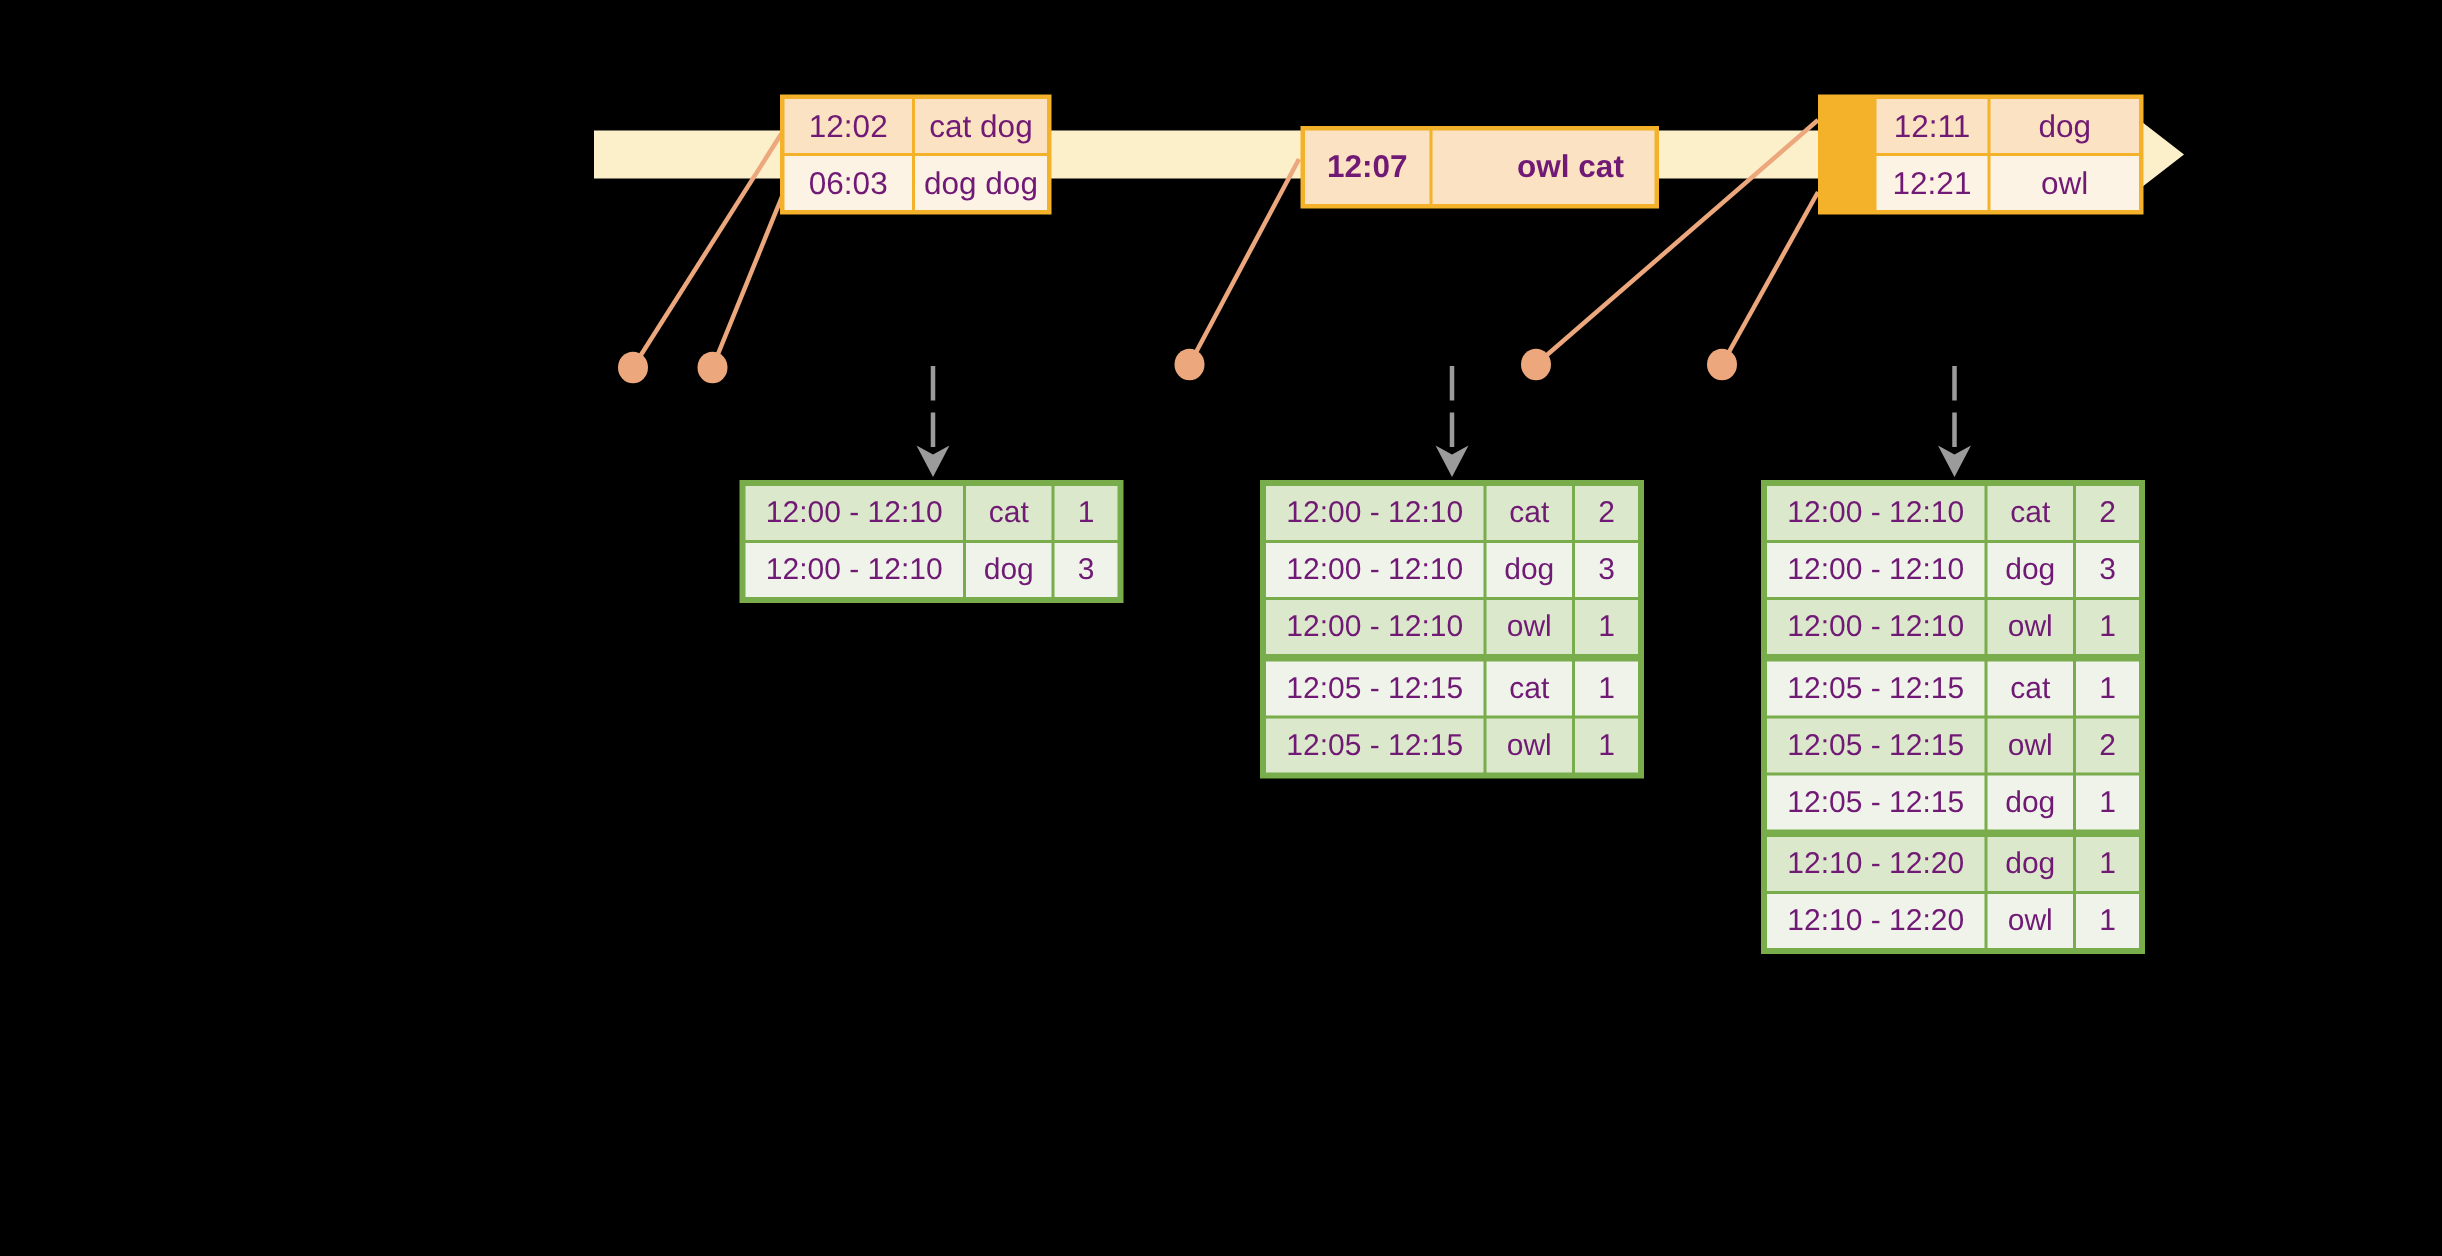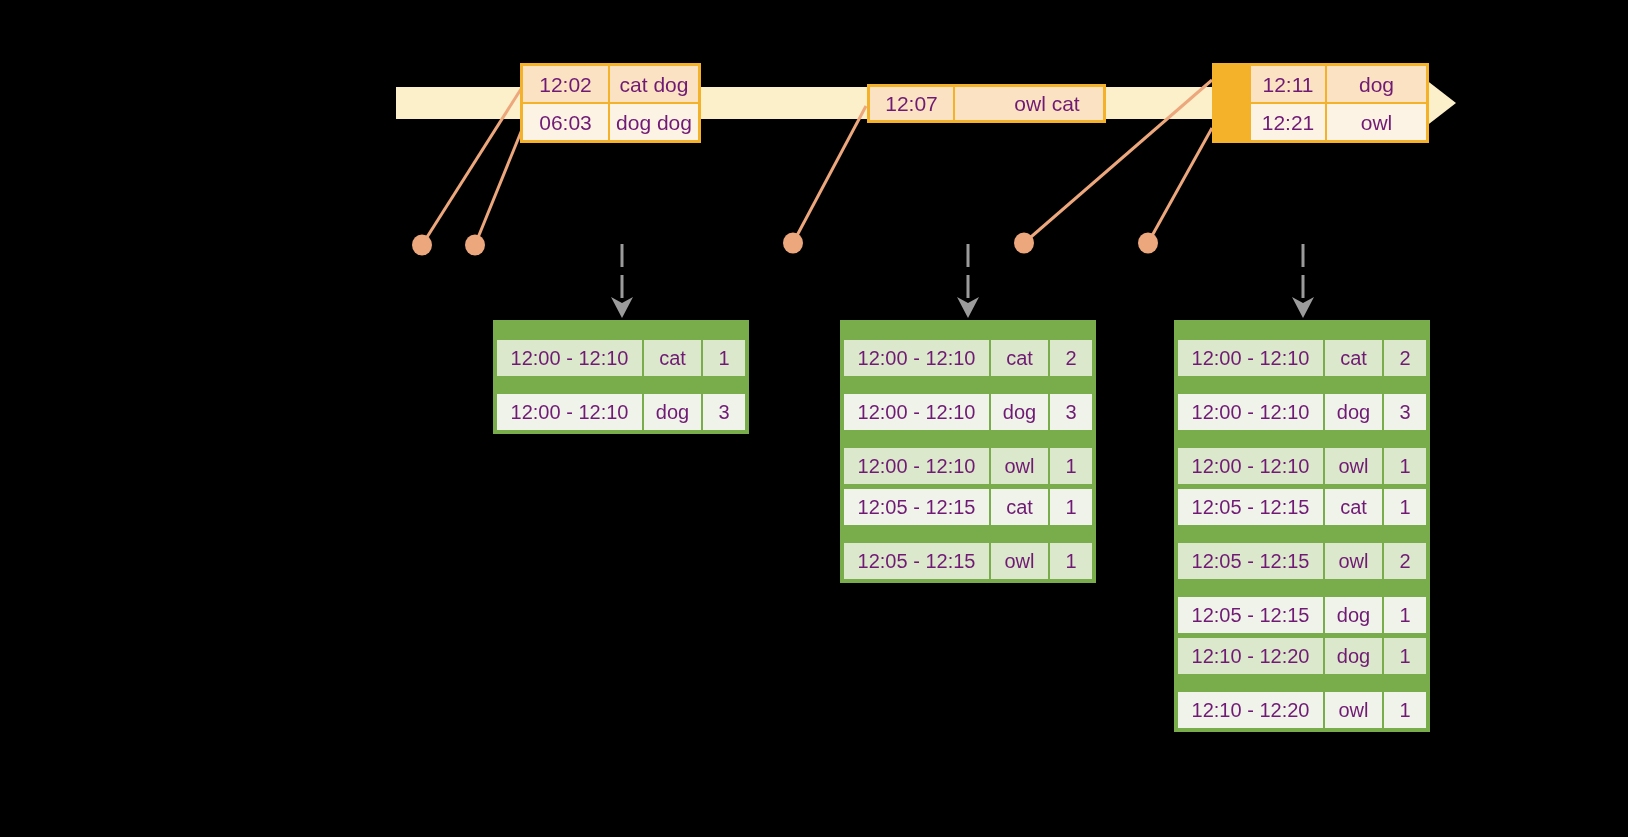--- a/index.html
+++ b/index.html
@@ -18,31 +18,31 @@
     background:#F3B229;padding:3px;box-sizing:border-box;}
   .event-row{display:flex;gap:2px;}
   .event-cell{display:flex;align-items:center;justify-content:center;font-size:21px;line-height:1;}
   .event-row:nth-child(odd) .event-cell{background:#FAE2C2;}
   .event-row:nth-child(even) .event-cell{background:#FDF3E4;}
   #event-table-1{left:520px;top:63px;}
   #event-table-1 .event-row{height:36px;}
   #event-table-1 .cell-time{width:85px;}
   #event-table-1 .cell-words{width:88px;}
   #event-table-2{left:867px;top:84px;}
-  #event-table-2 .event-row{height:33px;}
+  #event-table-2 .event-row{height:49px;font-weight:bold;}
   #event-table-2 .cell-time{width:83px;}
   #event-table-2 .cell-words{width:112px;padding-left:36px;}
   #event-table-3{left:1212px;top:63px;}
   #event-table-3 .event-row{height:36px;margin-left:36px;}
   #event-table-3 .cell-time{width:74px;}
   #event-table-3 .cell-words{width:99px;}
   
   .result-table{position:absolute;z-index:3;display:flex;flex-direction:column;gap:2px;
     background:#79AD4B;padding:4px;box-sizing:border-box;}
-  .result-row{display:flex;gap:2px;height:36px;margin-top:16px;}
+  .result-row{display:flex;gap:2px;height:36px;}
   .result-row.group-start{margin-top:3px;}
   .result-cell{display:flex;align-items:center;justify-content:center;font-size:20px;line-height:1;}
   .result-row:nth-child(odd) .result-cell{background:#DCE8CB;}
   .result-row:nth-child(even) .result-cell{background:#EFF3E9;}
   .cell-window{width:145px;}
   .cell-word{width:57px;}
   .cell-count{width:42px;}
   #result-table-1{left:493px;top:320px;}
   #result-table-2{left:840px;top:320px;}
   #result-table-3{left:1174px;top:320px;}

